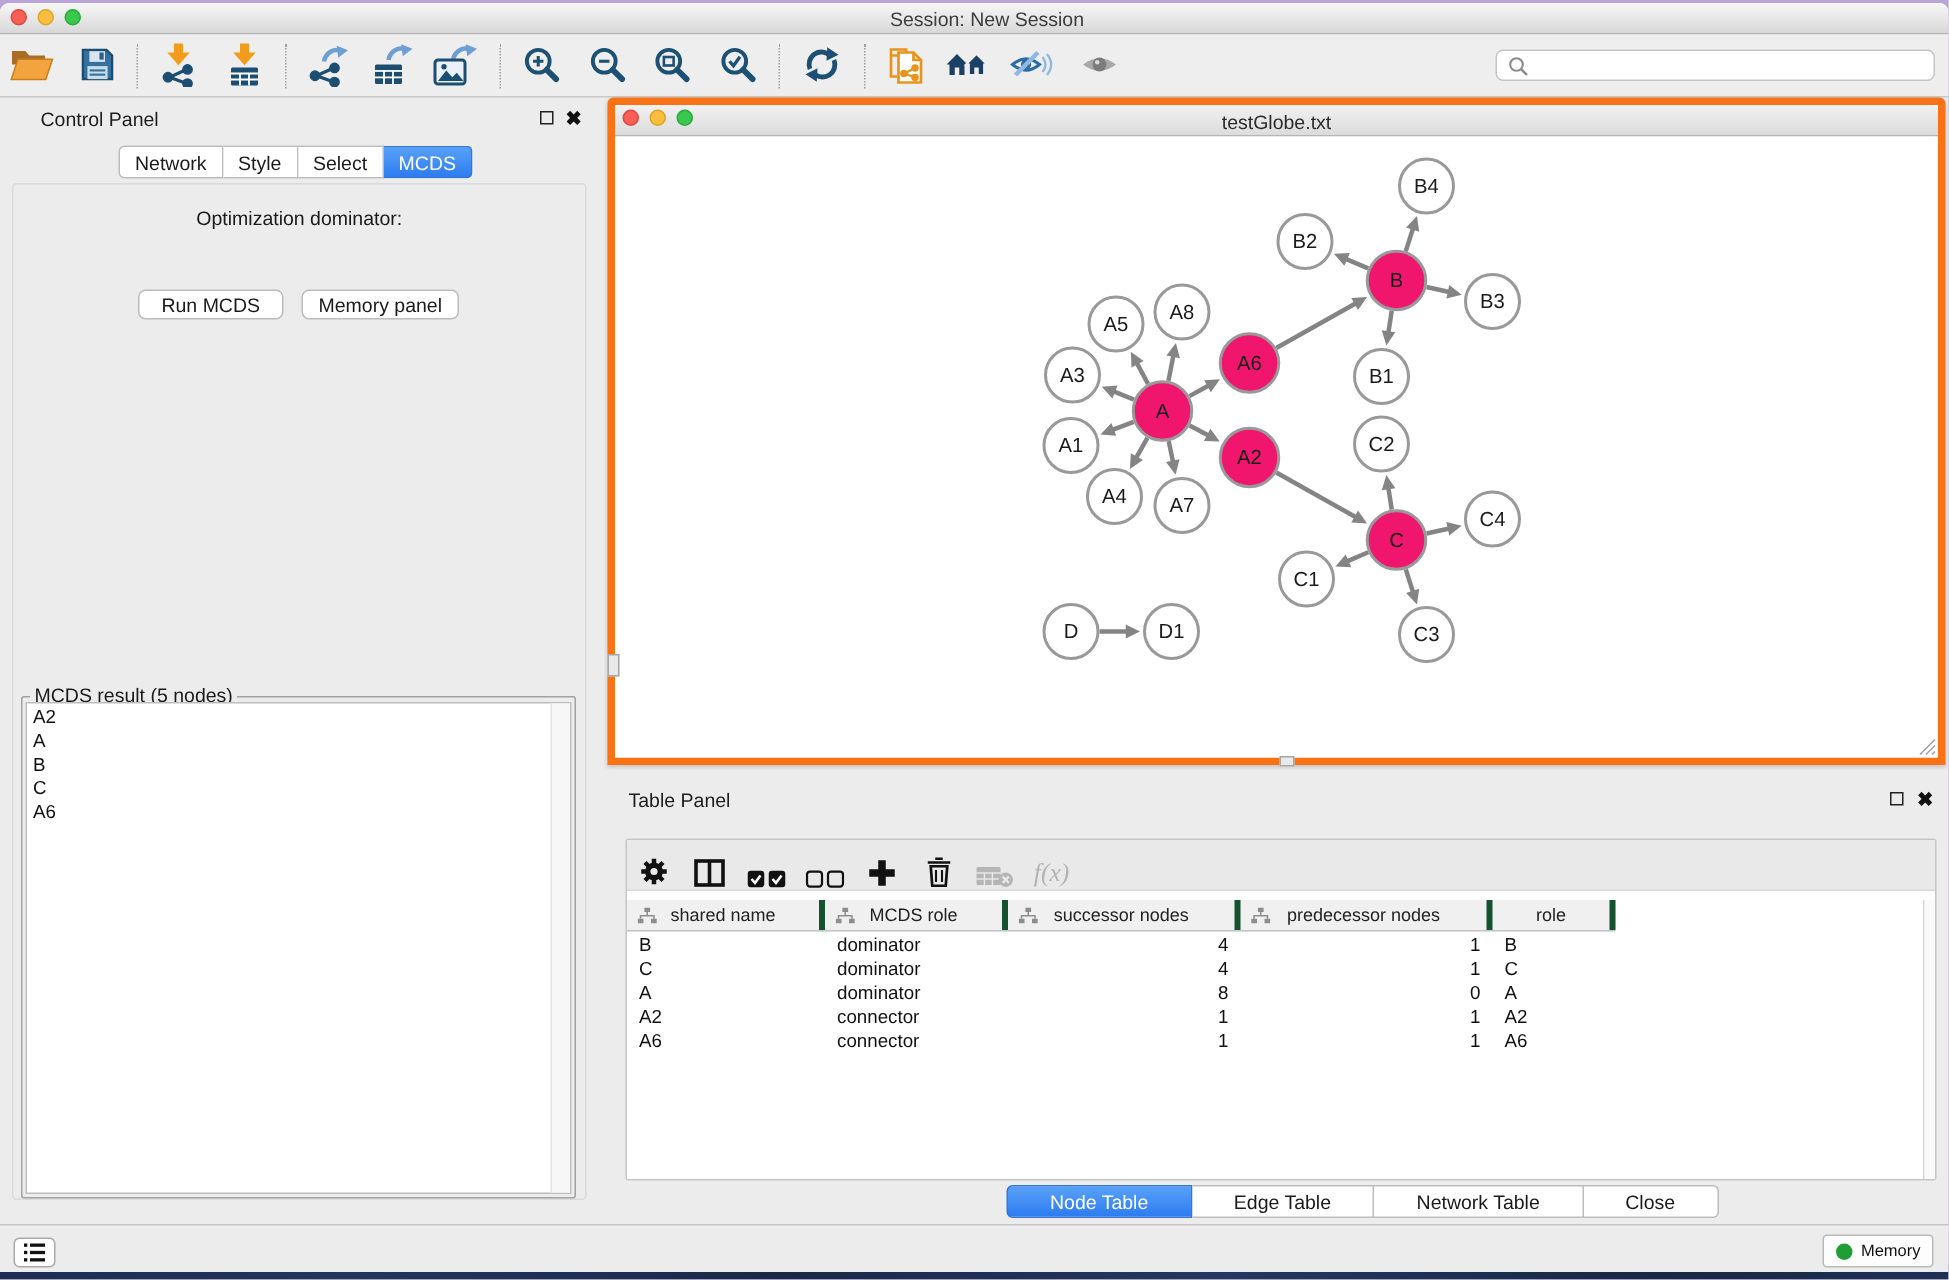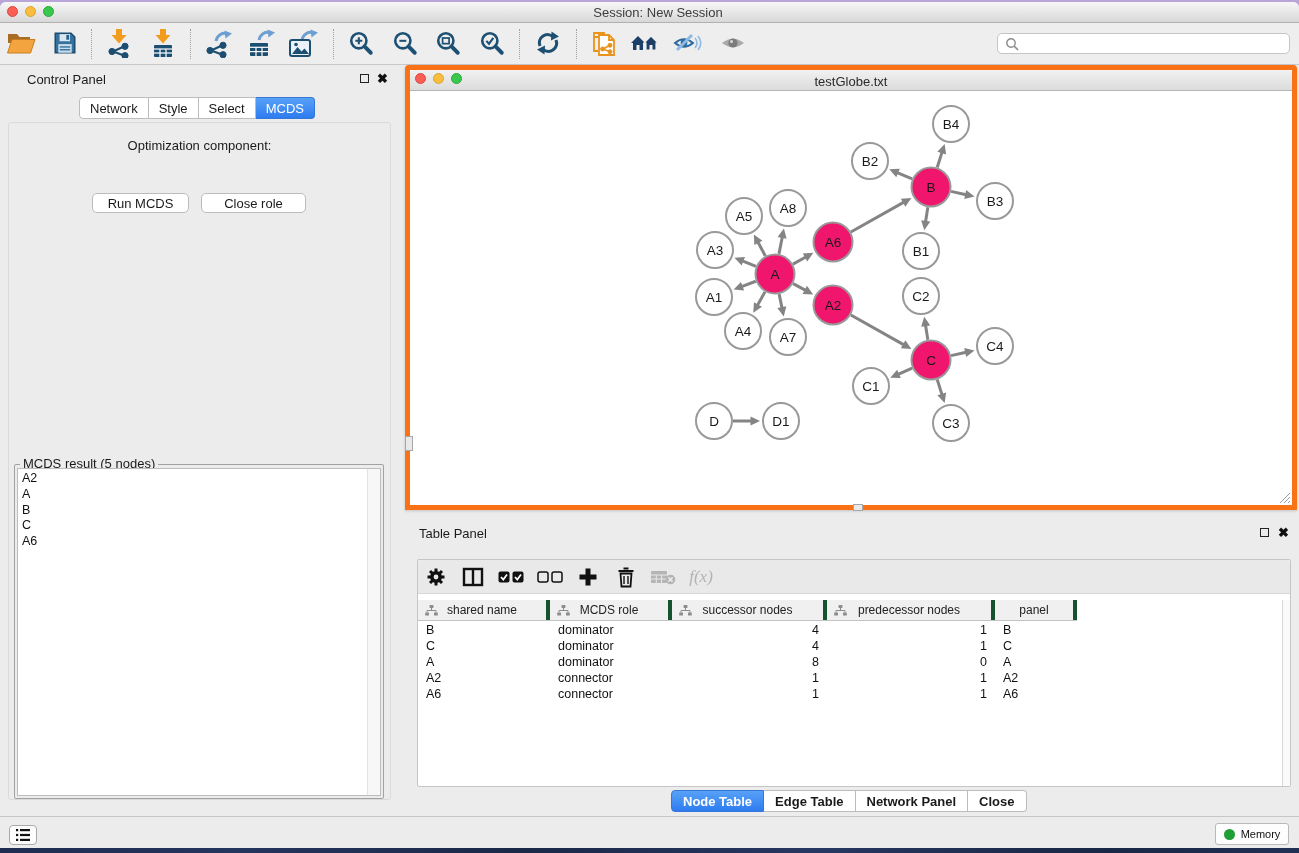--- a/index.html
+++ b/index.html
@@ -109,38 +109,38 @@
   .table-panel { position:absolute; left:0; top:453px; right:0; bottom:0; }
   .tp-title { left:16px; top:8px; }
   .tp-float { left:857px; top:10px; }
   .tp-close { left:875px; top:9px; }
 
   .table-container { position:absolute; left:14px; top:41px; width:874px; height:228px;
     background:#fff; border:1px solid #c6c6c6; border-radius:2px; }
   .table-toolbar { position:absolute; left:0; top:0; right:0; height:34px;
     background:#e9e9e9; border-bottom:1px solid #d6d6d6; border-radius:2px 2px 0 0; }
   .ttb { position:absolute; top:2px; width:30px; height:30px; display:flex;
-    align-items:center; justify-content:center; }
+    align-items:flex-end; justify-content:center; }
   .fx { font:italic 17px "Liberation Serif", serif; color:#b3b3b3; }
 
   .thead { position:absolute; left:0; top:40px; height:21px; width:659px;
     background:#f0f0f0; border-bottom:1px solid #c4c4c4; display:flex; }
   .th { position:relative; height:100%; display:flex; align-items:center;
     justify-content:center; font-size:12px; color:#222; border-right:4px solid #14532d; }
   .th svg { position:absolute; left:7px; top:5px; }
   .tbody { position:absolute; left:0; top:62px; right:8px; }
   .tr { display:flex; height:16px; }
   .td { font-size:12.5px; color:#111; line-height:16px; padding:0 8px;
     white-space:nowrap; overflow:hidden; }
   .td.num { text-align:right; }
   .table-scroll { position:absolute; right:0; top:40px; bottom:0; width:8px;
     background:#fafafa; border-left:1px solid #d9d9d9; }
 
   .tp-tabs { left:268px; top:272px; }
-  .tp-tabs .seg { padding:0 11px;font-weight:bold; }
+  .tp-tabs .seg { padding:0 28px; }
 
   
   .statusbar { position:absolute; left:0; bottom:0; width:100%; height:32px;
     background:#ececec; border-top:1px solid #c6c6c6; }
   .sb-left-btn { position:absolute; left:9px; top:8px; width:28px; height:20px;
     background:#fdfdfd; border:1px solid #a9a9a9; border-radius:4px;
     display:flex; align-items:center; justify-content:center; }
   .memory-btn { position:absolute; left:1215px; top:6px; width:74px; height:22px;
     background:#fdfdfd; border:1px solid #b9b9b9; border-radius:3px;
     display:flex; align-items:center; justify-content:center; gap:6px; }
@@ -342,25 +342,25 @@
     <div class="close-btn cp-close">✖</div>
 
     <div class="seg-tabs cp-tabs" id="cp-tabs">
         <div class="seg">Network</div>
         <div class="seg">Style</div>
         <div class="seg">Select</div>
         <div class="seg sel">MCDS</div>
       </div>
 
     <div class="cp-body">
-      <div class="opt-label">Optimization component:</div>
+      <div class="opt-label">Optimization dominator:</div>
 
 
       <div class="pbtn btn-run">Run MCDS</div>
-      <div class="pbtn btn-close">Close role</div>
+      <div class="pbtn btn-close">Memory panel</div>
 
       <div class="groupbox">
         <div class="legend">MCDS result (5 nodes)</div>
         <div class="listarea">
           <div class="items" id="mcds-items">
               <div class="list-item">A2</div>
               <div class="list-item">A</div>
               <div class="list-item">B</div>
               <div class="list-item">C</div>
               <div class="list-item">A6</div>
@@ -615,21 +615,21 @@
             <div class="th" style="width: 168px;">
               <svg width="13" height="11" viewBox="0 0 13 11">
                 <rect x="4.6" y="0" width="3.8" height="3" fill="#8d8d8d"></rect>
                 <path d="M6.5 3 v2.5 M2 7.5 v-2 h9 v2" fill="none" stroke="#8d8d8d" stroke-width="1"></path>
                 <rect x="0.2" y="7.5" width="3.8" height="3" fill="#8d8d8d"></rect>
                 <rect x="9" y="7.5" width="3.8" height="3" fill="#8d8d8d"></rect>
               </svg>
               <span>predecessor nodes</span>
             </div>
             <div class="th" style="width: 82px;">
-              <span>panel</span>
+              <span>role</span>
             </div>
           </div>
         <div class="tbody" id="table-body">
             <div class="tr">
               <div class="td" style="width: 132px;">B</div>
               <div class="td" style="width: 122px;">dominator</div>
               <div class="td num" style="width: 155px;">4</div>
               <div class="td num" style="width: 168px;">1</div>
               <div class="td" style="width: 82px;">B</div>
             </div>
@@ -661,21 +661,21 @@
               <div class="td num" style="width: 168px;">1</div>
               <div class="td" style="width: 82px;">A6</div>
             </div>
           </div>
         <div class="table-scroll"></div>
       </div>
 
       <div class="seg-tabs tp-tabs" id="tp-tabs">
           <div class="seg sel">Node Table</div>
           <div class="seg">Edge Table</div>
-          <div class="seg">Network Panel</div>
+          <div class="seg">Network Table</div>
           <div class="seg">Close</div>
         </div>
     </div>
   </div>
 
   <div class="statusbar">
     <div class="sb-left-btn">
       <svg width="16" height="14" viewBox="0 0 16 14">
         <rect x="1" y="1" width="2.2" height="2.2" fill="#111"></rect>
         <rect x="1" y="5.9" width="2.2" height="2.2" fill="#111"></rect>

